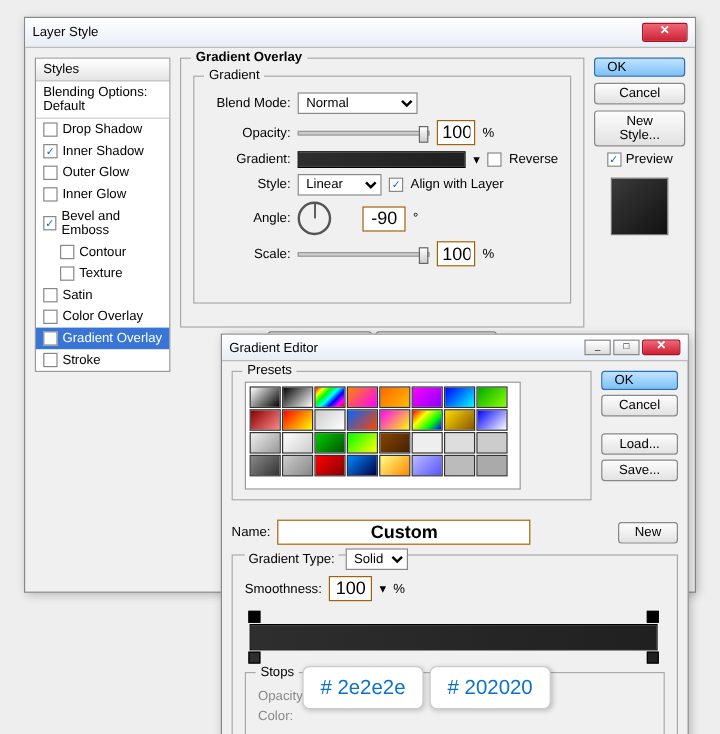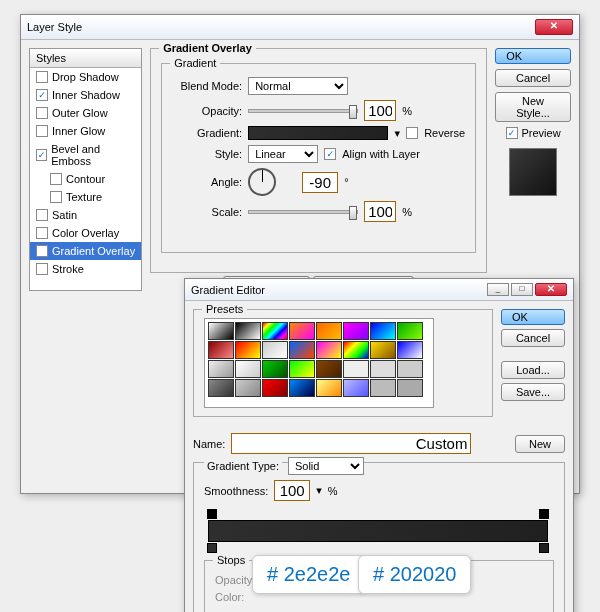--- a/index.html
+++ b/index.html
@@ -31,35 +31,36 @@
 .dial{width:28px;height:28px;border:2px solid #555;border-radius:50%;position:relative}
 .needle{position:absolute;left:50%;top:50%;width:1px;height:12px;background:#000;transform-origin:top;transform:rotate(180deg)}
 .rcol{display:flex;flex-direction:column;gap:5px;width:86px}
 .prevsw{width:48px;height:48px;border:1px solid #777;background:linear-gradient(135deg,#3a3a3a,#111);margin:4px auto}
 .presets{width:230px;height:90px;border:1px solid #999;background:#fff;padding:3px;overflow:hidden}
 .prow{display:flex;gap:1px;margin-bottom:1px}
 .psw{width:26px;height:18px;border:1px solid #333}
 .gradedit{width:340px;height:22px;border:1px solid #000;background:linear-gradient(90deg,#2e2e2e,#202020);position:relative;margin:4px 0}
 .stop{position:absolute;width:10px;height:10px;border:1px solid #000;bottom:-12px}
 .ostop{position:absolute;width:10px;height:10px;border:1px solid #000;top:-12px;background:#000}
-.tag{position:absolute;background:#fff;border:1px solid #ccc;border-radius:6px;padding:7px 14px;font-size:20px;color:#0a72c4;box-shadow:1px 1px 4px rgba(0,0,0,.2)}
+.tag{position:absolute;background:#fff;border:1px solid #ccc;border-radius:6px;padding:7px 14px;font-size:17px;color:#0a72c4;box-shadow:1px 1px 4px rgba(0,0,0,.2)}
 .winbtns{display:flex;gap:2px}
 .wbtn{width:22px;height:13px;border:1px solid #888;background:linear-gradient(#fff,#ddd);font-size:8px;text-align:center;line-height:10px}
 </style>
 </head>
 <body>
 
 <div class="dialog" style="left:20px;top:14px;width:560px;height:480px">
  <div class="tbar">
   <span>Layer Style</span>
   <div class="close">✕</div>
  </div>
  <div class="main">
   <div class="styles">
    <div class="shead">Styles</div>
+   <div class="sblend">Blending Options: Default</div>
    <div id="slist">
           <div class="srow">
             <span class="cb"></span>
             <span>Drop Shadow</span>
           </div>
           <div class="srow">
             <span class="cb" style="color: rgb(0, 102, 204);">✓</span>
             <span>Inner Shadow</span>
           </div>
           <div class="srow">
@@ -225,27 +226,27 @@
    <div style="display:flex;flex-direction:column;gap:4px;width:64px">
     <div class="obtn">OK</div>
     <div class="btn">Cancel</div>
     <div style="height:6px"></div>
     <div class="btn">Load...</div>
     <div class="btn">Save...</div>
    </div>
   </div>
   <div class="field" style="margin-top:10px">
    <span>Name:</span>
-   <input type="text" style="width: 240px; text-align: right;" value="Custom">
+   <input type="text" style="width: 211px; text-align: center; font-weight: bold;" value="Custom">
    <span class="btn" style="margin-left:auto;width:50px">New</span>
   </div>
   <div class="fset" style="margin-top:8px">
    <div class="field" style="margin-top:-14px">
     <span style="background:#f0f0f0;padding:0 3px">Gradient Type:</span>
-    <select style="width:76px"><option>Solid</option></select>
+    <select style="width:52px"><option>Solid</option></select>
    </div>
    <div class="field">
     <span>Smoothness:</span>
     <input type="text" style="width: 36px;" value="100">
     <span>▾</span>
     <span>%</span>
    </div>
    <div style="padding:10px 4px 14px">
     <div class="gradedit">
      <div class="ostop" style="left:-2px"></div>

